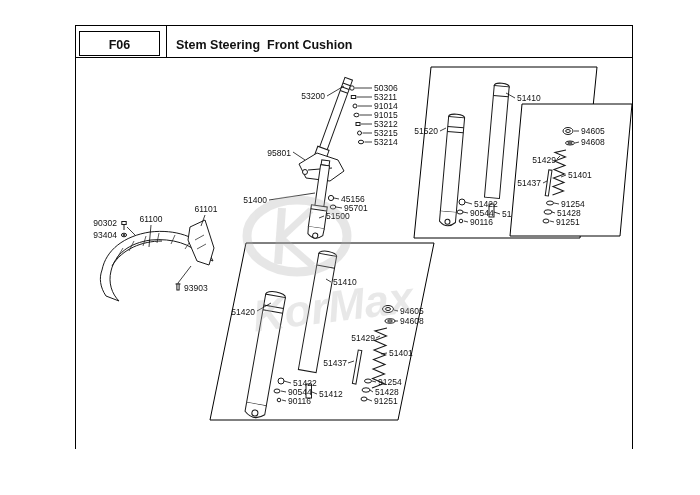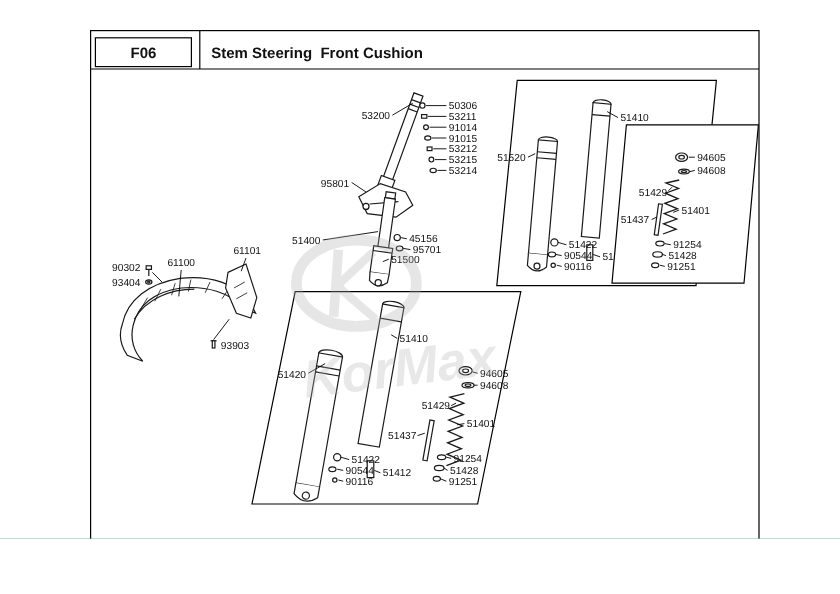--- a/index.html
+++ b/index.html
@@ -1,16 +1,16 @@
 <!DOCTYPE html>
 <html><head>
 <meta charset="utf-8">
 <style>
   html,body{margin:0;padding:0;background:#ffffff;}
-  .page{width:700px;height:449px;position:relative;background:#0f766e;overflow:hidden;}
+  .page{width:700px;height:449px;position:relative;background:#a3a3a3;overflow:hidden;}
   svg{display:block;}
   text{font-family:"Liberation Sans","DejaVu Sans",sans-serif;fill:#111;}
   .part-label{font-size:8.5px;}
   .page-code{font-size:12.5px;font-weight:bold;}
   .page-title{font-size:12.5px;font-weight:bold;white-space:pre;}
   .page-number{font-size:10px;}
   .wm-text{font-size:44px;font-weight:bold;font-style:italic;fill:#b5b5b5;}
 </style>
 </head>
 <body>

